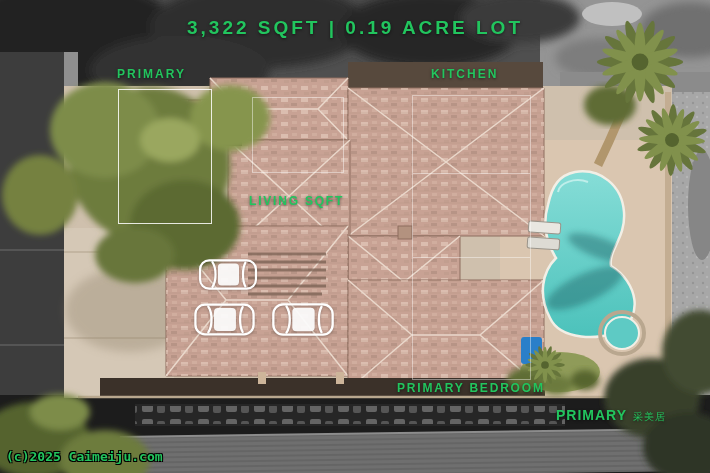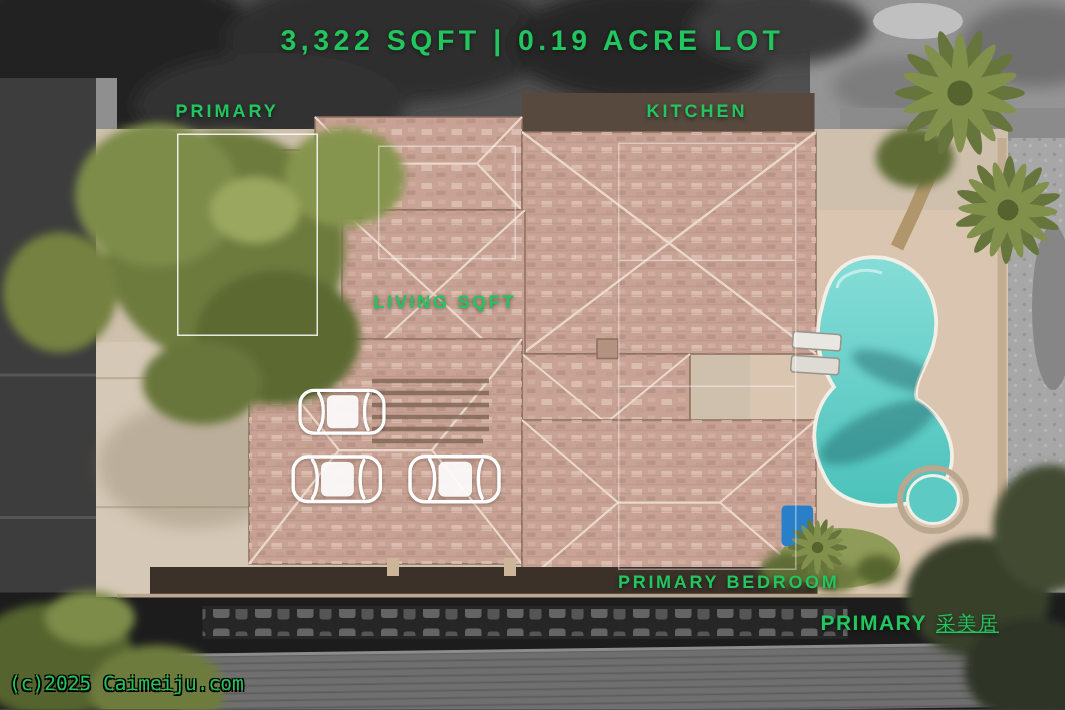--- a/index.html
+++ b/index.html
@@ -7,37 +7,37 @@
          font-family:"Liberation Sans",sans-serif;}
   .stage svg.scene{position:absolute;left:0;top:0;}
   .anno{position:absolute;color:#22c55e;font-weight:700;letter-spacing:2px;
         font-size:12px;line-height:1;white-space:nowrap;
         text-shadow:0 1px 3px rgba(0,0,0,.55);}
   .title{top:18px;left:0;width:100%;text-align:center;font-size:19px;
          letter-spacing:3px;font-weight:700;}
   .lbl-casita{left:117px;top:68px;}
   .lbl-kitchen{left:411px;top:68px;padding-left:20px;}
   .lbl-living{left:249px;top:195px;letter-spacing:1.8px;}
-  .lbl-primary{left:412px;top:382px;letter-spacing:1.8px;}
+  .lbl-primary{left:397px;top:382px;letter-spacing:1.8px;}
   .hbox{position:absolute;pointer-events:none;}
   .box-casita{left:118px;top:89px;width:92px;height:133px;
               border:1.5px solid rgba(255,255,255,.85);}
   .box-living{left:252px;top:97px;width:90px;height:74px;
               border:1px solid rgba(255,255,255,.45);}
   .box-grid{left:412px;top:95px;width:117px;height:283px;
             border:1px solid rgba(255,255,255,.42);}
   .box-grid .divider{position:absolute;left:0;width:100%;height:0;
             border-top:1px solid rgba(255,255,255,.42);}
   .box-grid .d1{top:77px;} .box-grid .d2{top:161px;}
   .car{position:absolute;filter:drop-shadow(0 1px 1px rgba(0,0,0,.25));}
   .car1{left:198px;top:258px;} .car2{left:194px;top:302px;} .car3{left:271px;top:302px;}
   .watermark{right:44px;top:408px;font-size:14px;letter-spacing:1px;}
-  .watermark .cn{font-weight:400;font-size:13px;margin-left:6px;text-decoration:underline;}
+  .watermark .cn{font-weight:400;font-size:10px;margin-left:6px;}
   .copyright{left:6px;top:450px;font-family:"DejaVu Sans Mono",monospace;
-             font-weight:400;letter-spacing:0;font-size:13px;
+             font-weight:700;letter-spacing:0;font-size:13px;
              text-shadow:-1px -1px 0 #000,1px -1px 0 #000,-1px 1px 0 #000,1px 1px 0 #000;}
 </style>
 </head>
 <body>
 
 <div class="stage">
 
   <svg class="scene" width="710" height="473" viewBox="0 0 710 473" aria-hidden="true">
     <defs>
       <filter id="blur3">

